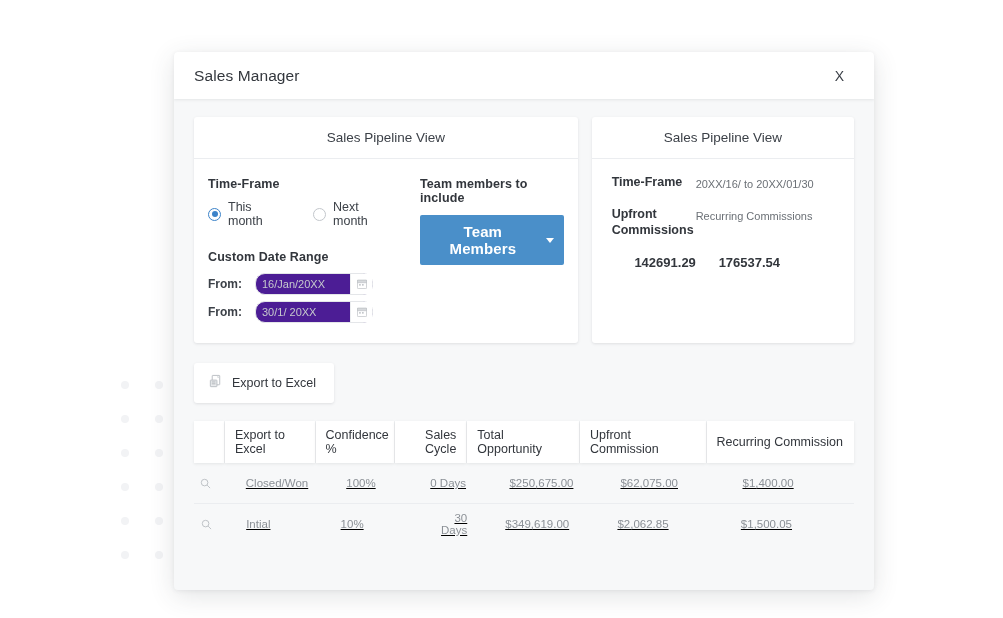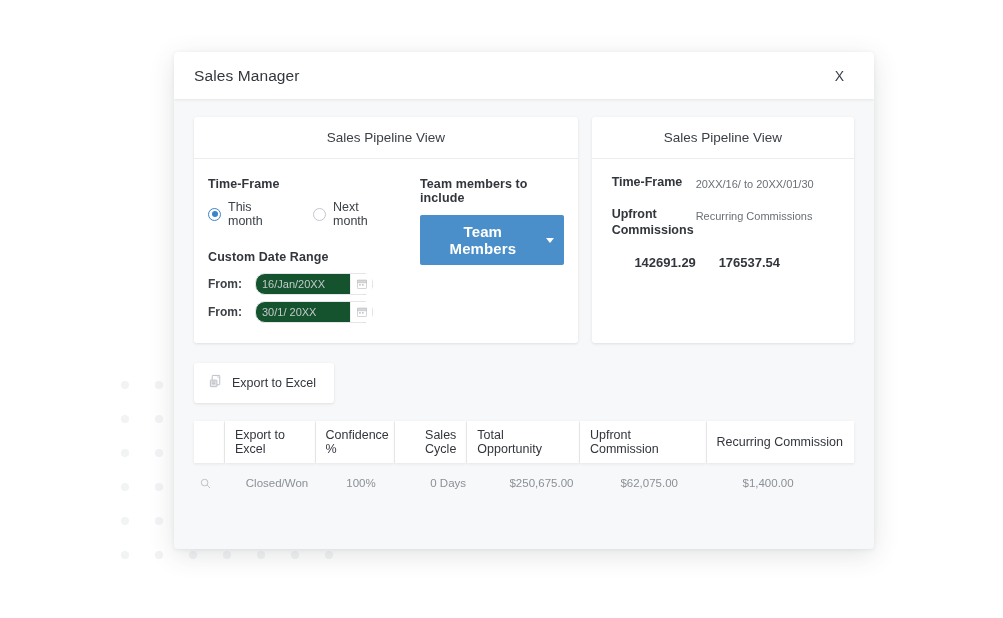--- a/index.html
+++ b/index.html
@@ -151,21 +151,21 @@
     color: #3c4148;
     font-weight: bold;
     width: 35px;
     flex: 0 0 auto;
   }
   .date-input-wrap {
     display: flex;
     align-items: stretch;
     border: 1px solid #e4e6e9;
     border-radius: 10px;
-    background: #14532d;
+    background: #4c1d95;
     height: 22px;
     box-sizing: border-box;
   }
   .date-input {
     width: 82px;
     border: none;
     outline: none;
     font-size: 11px;
     color: #9aa0a6;
     padding: 0 6px;
@@ -279,20 +279,21 @@
     padding: 0 10px;
     box-sizing: border-box;
     box-shadow: 0 1px 3px rgba(60,64,72,0.10);
   }
   .tr {
     display: flex;
     gap: 18px;
     height: 40px;
     align-items: center;
     border-bottom: 1px solid #ebedf0;
+    text-decoration: underline;
   }
   .tr:last-child { border-bottom: none; }
   .td {
     display: flex;
     align-items: center;
     font-size: 11.5px;
     color: #8b9096;
     padding: 0 10px;
     box-sizing: border-box;
     height: 40px;
@@ -462,17 +463,31 @@
                 <line x1="7.8" y1="7.8" x2="11" y2="11" stroke="#b9bdc2" stroke-width="1"></line>
               </svg>
             </div>
             <div class="td col-1">Closed/Won</div>
             <div class="td col-2">100%</div>
             <div class="td col-3">0 Days</div>
             <div class="td col-4">$250,675.00</div>
             <div class="td col-5">$62,075.00</div>
             <div class="td col-6">$1,400.00</div>
           </div>
+          <div class="tr">
+            <div class="td col-0 search-icon-cell">
+              <svg width="11" height="11" viewBox="0 0 12 12" aria-hidden="true">
+                <circle cx="5" cy="5" r="3.6" fill="none" stroke="#b9bdc2" stroke-width="1"></circle>
+                <line x1="7.8" y1="7.8" x2="11" y2="11" stroke="#b9bdc2" stroke-width="1"></line>
+              </svg>
+            </div>
+            <div class="td col-1">Intial</div>
+            <div class="td col-2">10%</div>
+            <div class="td col-3">30 Days</div>
+            <div class="td col-4">$349,619.00</div>
+            <div class="td col-5">$2,062.85</div>
+            <div class="td col-6">$1,500.05</div>
+          </div>
         </div>
     </div>
 
   </div>
 </div>
 
 </body></html>

